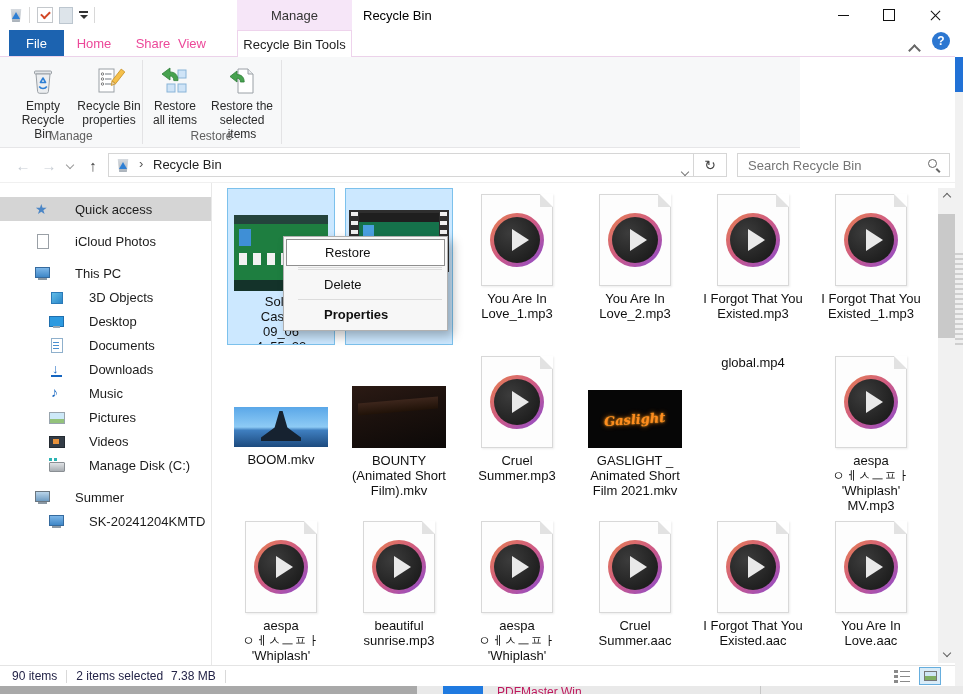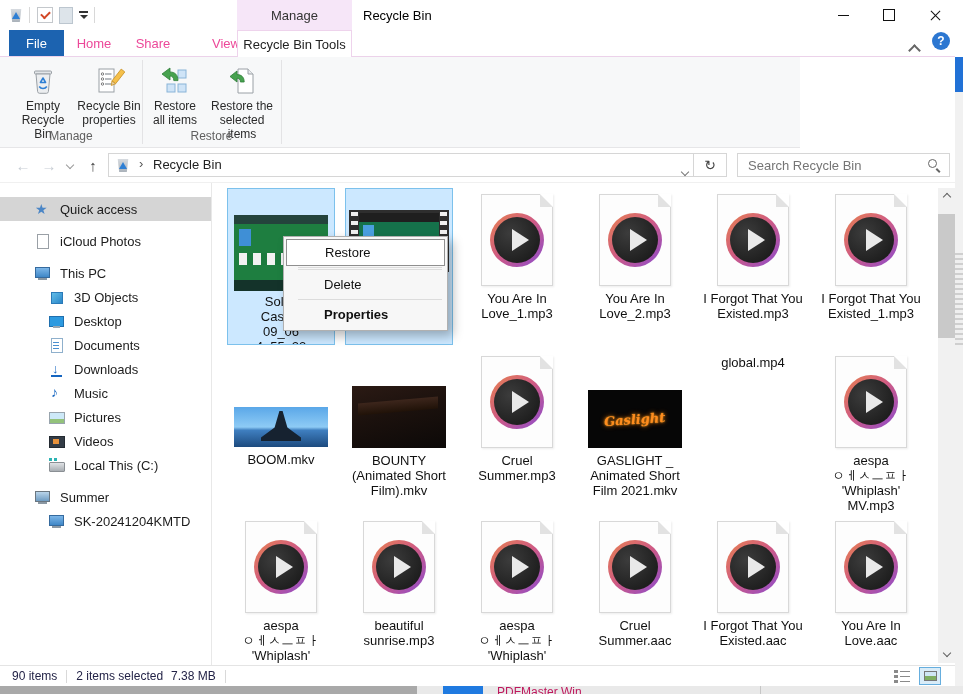--- a/index.html
+++ b/index.html
@@ -32,21 +32,21 @@
   .wbtn.max span{width:10px;height:10px;border:1px solid #111;}
   .wbtn.cls span{position:relative;width:13px;height:13px;}
   .wbtn.cls span::before,.wbtn.cls span::after{content:"";position:absolute;left:0;top:6px;width:13px;height:1px;background:#111;}
   .wbtn.cls span::before{transform:rotate(45deg);} .wbtn.cls span::after{transform:rotate(-45deg);}
 
   
   .tabrow{position:absolute;left:0;top:30px;width:963px;height:27px;background:#fff;border-bottom:1px solid #ecd2ea;box-sizing:border-box;}
   .tab-file{position:absolute;left:9px;top:0;width:55px;height:26px;background:#1c63b0;color:#fff;
     display:flex;align-items:center;justify-content:center;font-size:13px;}
   .tab{position:absolute;top:0;height:26px;display:flex;align-items:center;justify-content:center;font-size:13px;color:#ec4899;}
-  .tab.t1{left:64px;width:60px;} .tab.t2{left:124px;width:58px;} .tab.t3{left:198px;width:56px;}
+  .tab.t1{left:64px;width:60px;} .tab.t2{left:124px;width:58px;} .tab.t3{left:164px;width:56px;}
   .tab-active{position:absolute;left:237px;top:0;width:115px;height:27px;background:#fff;
     border:1px solid #eed3ec;border-bottom:none;box-sizing:border-box;
     display:flex;align-items:center;justify-content:center;font-size:13px;color:#222;}
   .chev{display:inline-block;width:7px;height:7px;border-right:2px solid currentColor;border-bottom:2px solid currentColor;}
   .chev.up{transform:rotate(-135deg);} .chev.down{transform:rotate(45deg);}
   .rib-collapse{position:absolute;right:44px;top:11px;color:#666;}
   .help-btn{position:absolute;right:13px;top:2px;width:18px;height:18px;border-radius:50%;background:#2c77d1;
     color:#fff;font-size:12px;font-weight:bold;display:flex;align-items:center;justify-content:center;}
 
   
@@ -81,21 +81,21 @@
   
   .main{position:absolute;left:0;top:183px;width:963px;height:482px;background:#fff;overflow:hidden;}
   .pane-div{position:absolute;left:211px;top:0;height:100%;width:1px;background:#e8e8e8;}
 
   
   .sidebar{position:absolute;left:0;top:0;width:211px;height:100%;padding-top:14px;box-sizing:border-box;}
   .side-item{display:flex;align-items:center;height:24px;padding-left:34px;font-size:13px;color:#1c1c1c;}
   .side-item.ind{padding-left:48px;}
   .side-item.gap{margin-top:8px;}
   .side-item.sel{background:#d5d5d5;}
-  .side-label{margin-left:9px;white-space:nowrap;text-align:right;}
+  .side-label{margin-left:24px;white-space:nowrap;text-align:right;}
   .ic{position:relative;width:17px;height:17px;flex:0 0 17px;}
   .ic::before{content:"";position:absolute;}
   .ic-star::before{content:"★";font-size:14px;line-height:16px;color:#4b86c6;left:1px;top:0;}
   .ic-doc::before{width:10px;height:13px;background:#fff;border:1px solid #9aa0a6;left:3px;top:1px;}
   .ic-pc::before{left:1px;top:2px;width:13px;height:9px;border:1px solid #356a9e;background:linear-gradient(#7cb6e8,#3f87c7);}
   .ic-pc::after{content:"";position:absolute;left:4px;bottom:2px;width:9px;height:2px;background:#8b98a3;}
   .ic-cube::before{left:3px;top:3px;width:10px;height:10px;background:linear-gradient(135deg,#62bde8,#2a86c8);border:1px solid #2a7ab8;}
   .ic-desktop::before{left:1px;top:3px;width:13px;height:9px;background:#2d9ae0;border:1px solid #1f6fae;}
   .ic-desktop::after{content:"";position:absolute;left:5px;bottom:2px;width:7px;height:2px;background:#9aa6b0;}
   .ic-docs::before{left:3px;top:1px;width:10px;height:13px;background:#fff;border:1px solid #8fb0cc;}
@@ -368,21 +368,21 @@
         <div class="side-item ind">
           <span class="ic ic-pictures"></span>
           <span class="side-label">Pictures</span>
         </div>
         <div class="side-item ind">
           <span class="ic ic-videos"></span>
           <span class="side-label">Videos</span>
         </div>
         <div class="side-item ind">
           <span class="ic ic-disk"></span>
-          <span class="side-label">Local This (C:)</span>
+          <span class="side-label">Manage Disk (C:)</span>
         </div>
         <div class="side-item gap">
           <span class="ic ic-network"></span>
           <span class="side-label">Summer</span>
         </div>
         <div class="side-item ind">
           <span class="ic ic-pc"></span>
           <span class="side-label">SK-20241204KMTD</span>
         </div>
       </div>

